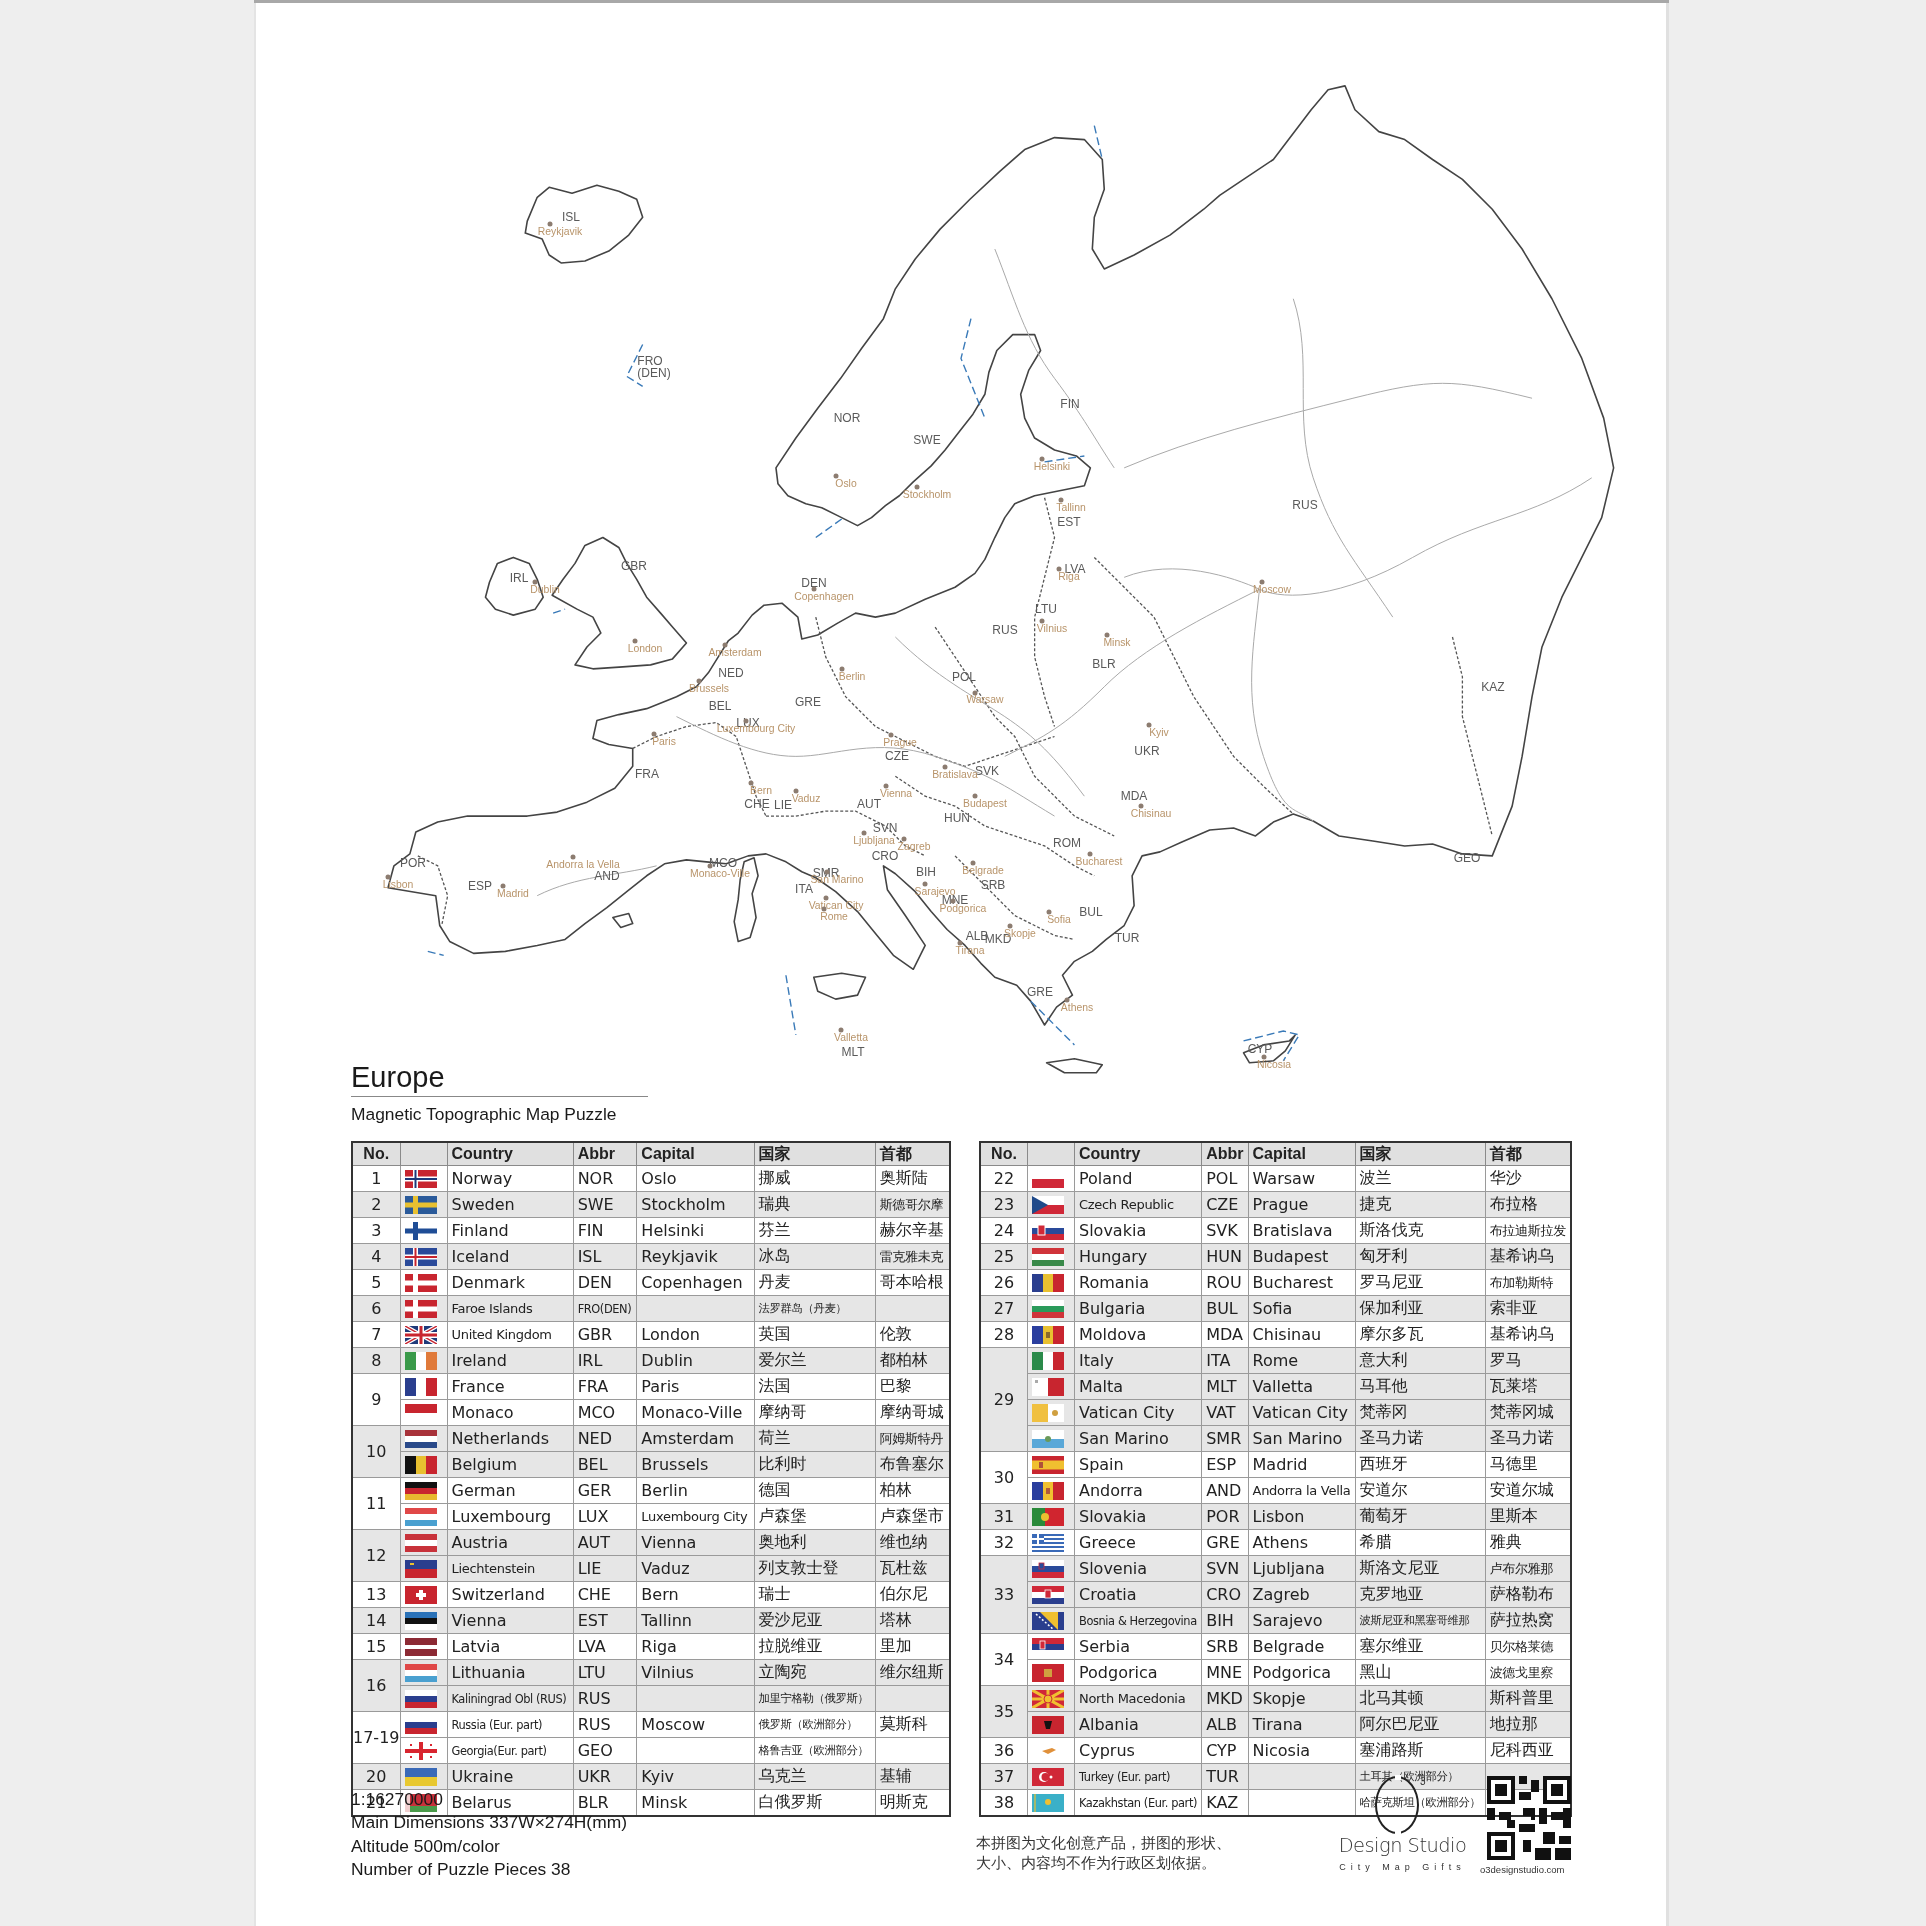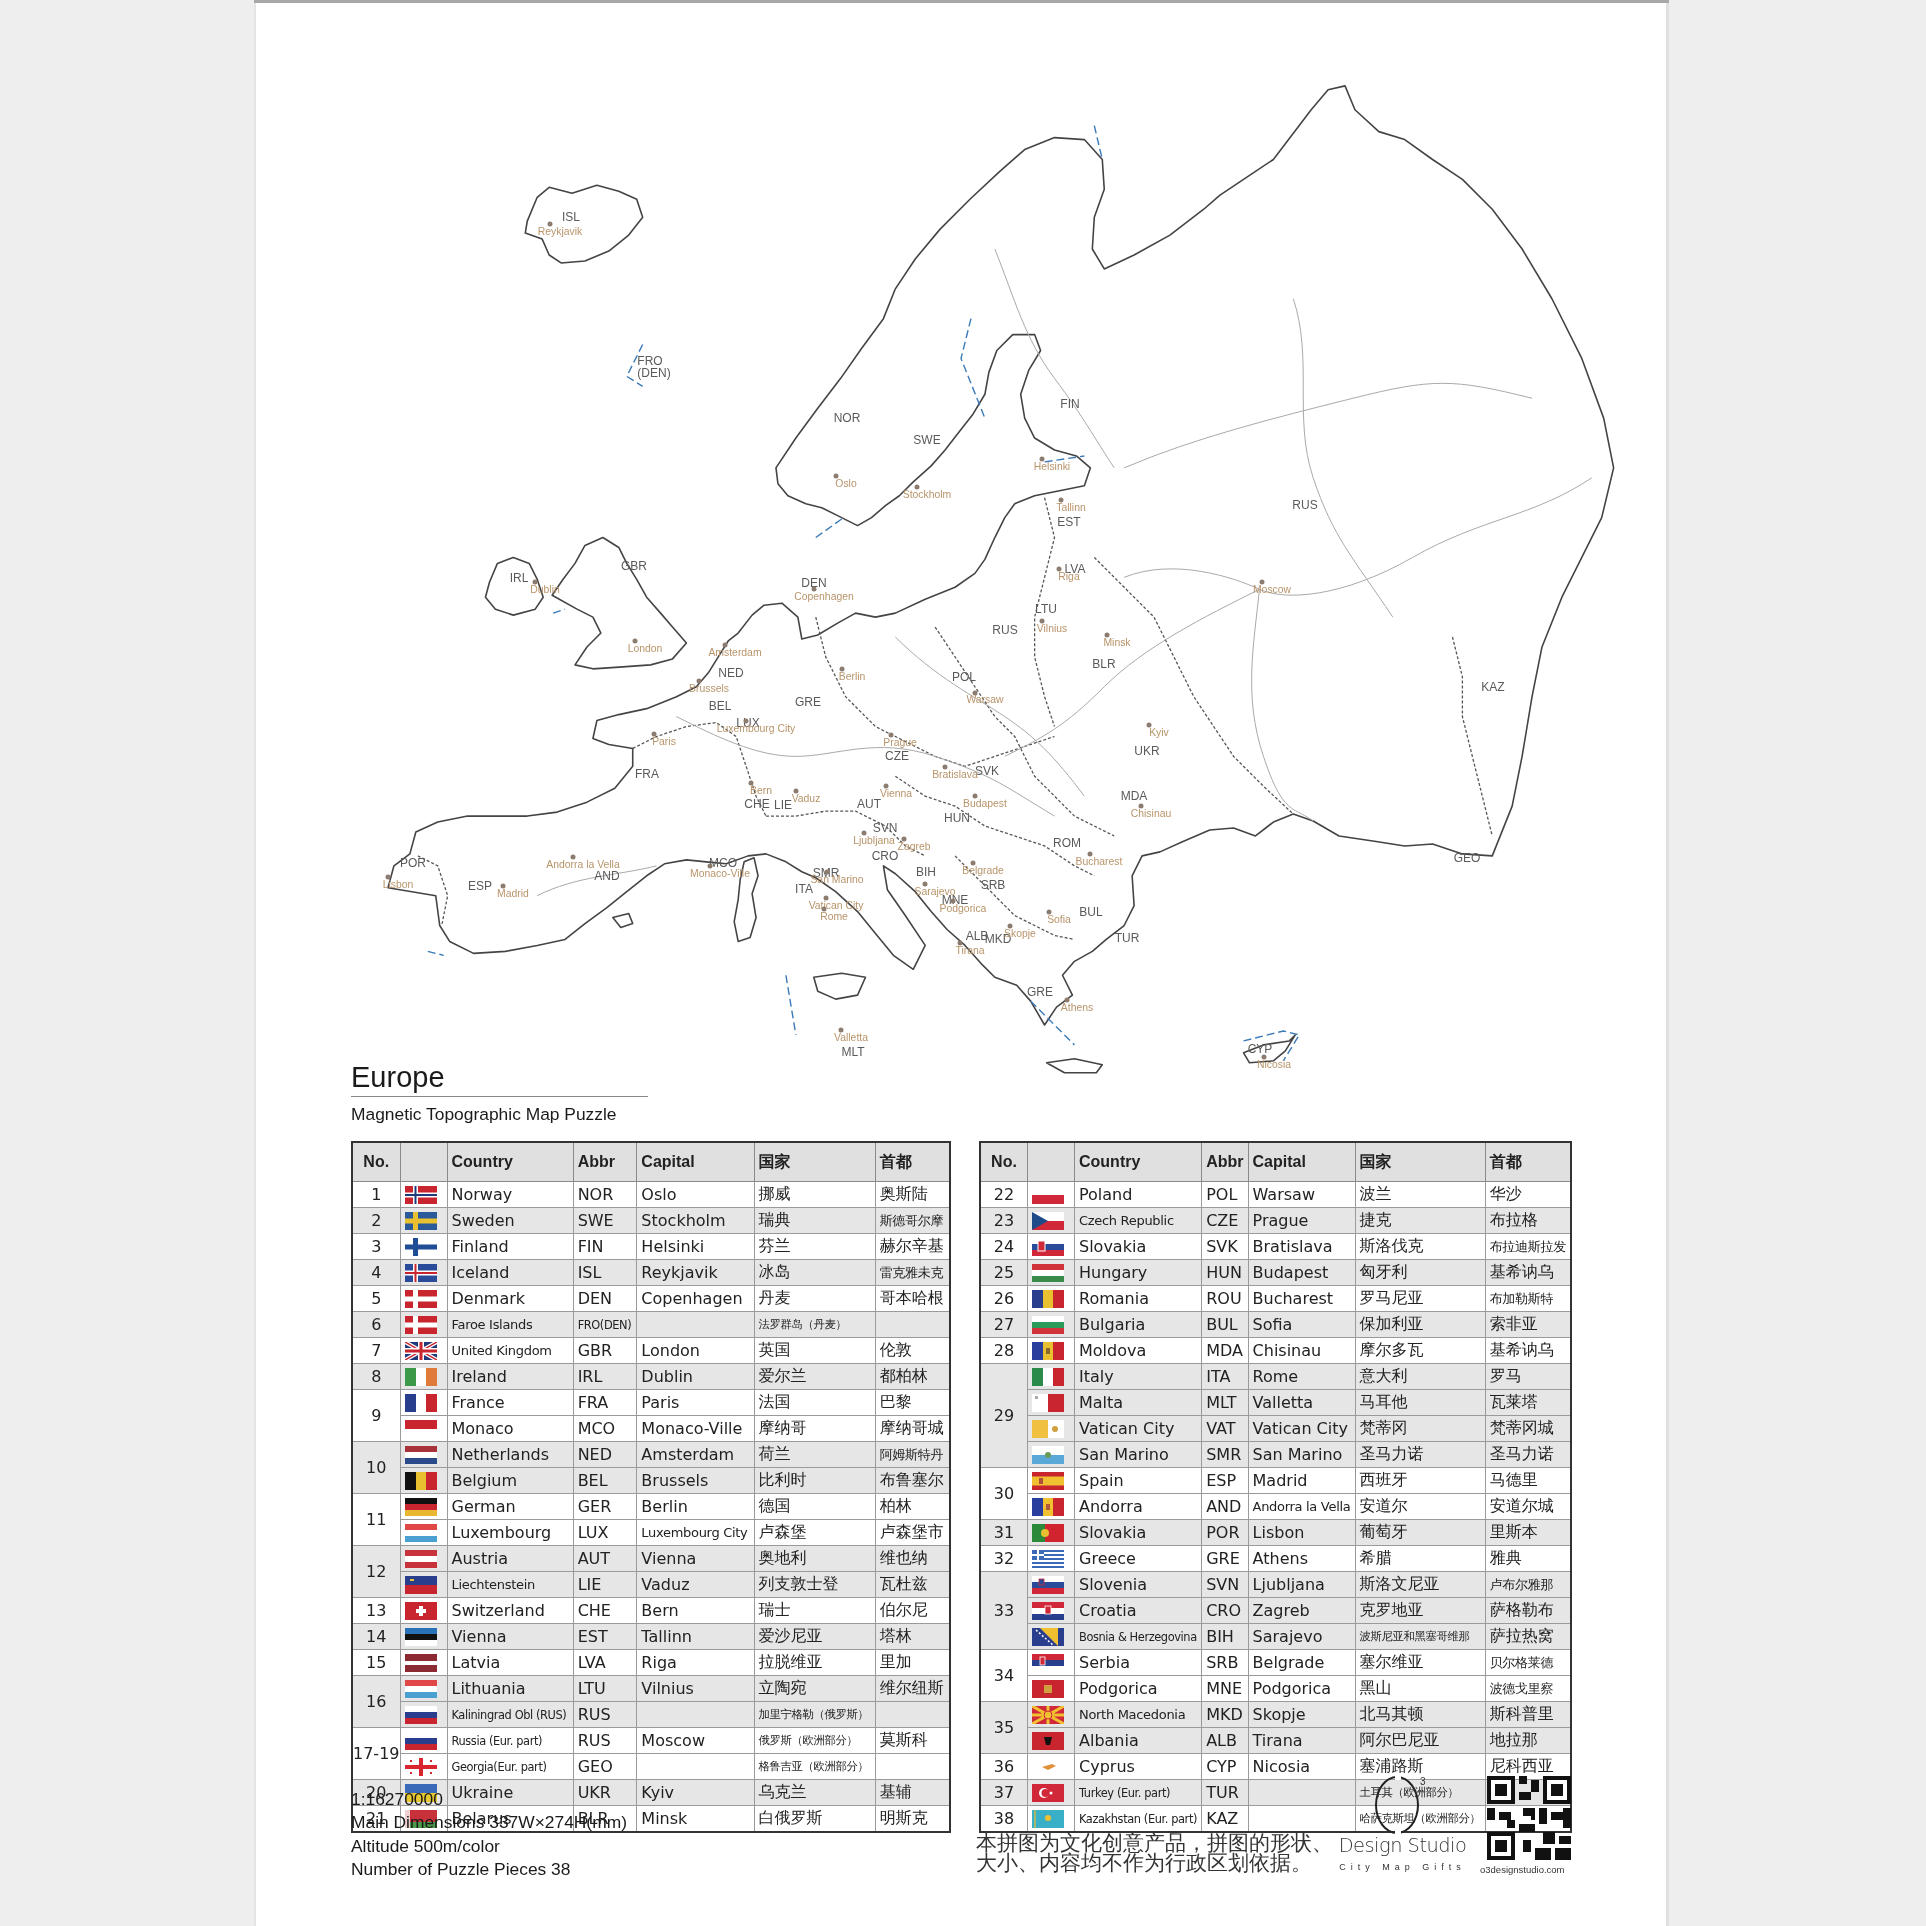--- a/index.html
+++ b/index.html
@@ -9,31 +9,31 @@
   .map{position:absolute;left:0;top:0;width:1926px;height:1085px;}
   .map svg{position:absolute;left:0;top:0;}
   .lbl{position:absolute;white-space:nowrap;line-height:1;transform:translate(-50%,-50%);}
   .abbr{font-size:12px;color:#5a5a5a;}
   .cap{font-size:10.4px;color:#b8946a;}
   .dot{position:absolute;width:5px;height:5px;border-radius:50%;background:#8c7c70;transform:translate(-50%,-50%);}
   .title{position:absolute;left:351px;top:1061px;font-size:29px;color:#1a1a1a;}
   .title-rule{position:absolute;left:351px;top:1096px;width:297px;height:1px;background:#888;}
   .subtitle{position:absolute;left:351px;top:1104px;font-size:17.4px;color:#1a1a1a;}
   table.legend{position:absolute;border-collapse:collapse;font-family:"DejaVu Sans",sans-serif;font-size:16px;color:#222;border:2px solid #333;}
-  table.legend th{background:#e0e0e0;font-family:"Liberation Sans",sans-serif;font-weight:bold;text-align:left;padding:8px 4px;height:22px;border:1px solid #8a8a8a;font-size:16px;}
+  table.legend th{background:#e0e0e0;font-family:"Liberation Sans",sans-serif;font-weight:bold;text-align:left;padding:0 4px;height:22px;border:1px solid #8a8a8a;font-size:16px;}
   table.legend td{border:1px solid #9a9a9a;padding:0 4px;height:23px;white-space:nowrap;}
   table.legend td.no{text-align:center;width:46px;padding:0;}
   table.legend th.no{text-align:center;}
   table.legend td.flag{width:38px;padding:1px 4px;}
   table.legend tr.shade td{background:#e6e6e6;}
   .sm{font-size:13px;letter-spacing:-0.3px;}
   .xs{font-size:11.4px;letter-spacing:-0.4px;margin-top:6px;}
   .flagbox{width:32px;height:18px;display:block;}
   .spec{position:absolute;left:351px;top:1788px;font-size:17.4px;line-height:23.4px;color:#1a1a1a;}
-  .disclaimer{position:absolute;left:976px;top:1833px;font-size:21px;line-height:20px;color:#333;font-family:"DejaVu Sans",sans-serif;}
+  .disclaimer{position:absolute;left:976px;top:1833px;font-size:15px;line-height:20px;color:#333;font-family:"DejaVu Sans",sans-serif;}
   .logo{position:absolute;left:1328px;top:1776px;width:149px;height:100px;text-align:center;}
   .logo-o{position:absolute;left:47px;top:0px;width:44px;height:58px;border:2px solid #222;border-radius:50%;box-sizing:border-box;}
   .logo-o:before,.logo-o:after{content:"";position:absolute;left:18px;width:6px;height:5px;background:#fff;}
   .logo-o:before{top:-3px;} .logo-o:after{bottom:-3px;}
   .logo-sup{position:absolute;left:92px;top:0;font-size:10px;color:#333;}
   .logo-name{position:absolute;left:0;top:58px;width:149px;font-size:19.4px;letter-spacing:-0.5px;color:#333;font-family:"DejaVu Sans",sans-serif;font-weight:200;}
   .logo-tag{position:absolute;left:0;top:86px;width:149px;font-size:9px;letter-spacing:5px;color:#333;}
   .qr{position:absolute;left:1487px;top:1776px;width:84px;height:84px;}
   .qr-url{position:absolute;left:1480px;top:1864px;font-size:9.5px;color:#333;text-align:right;}
 </style>

